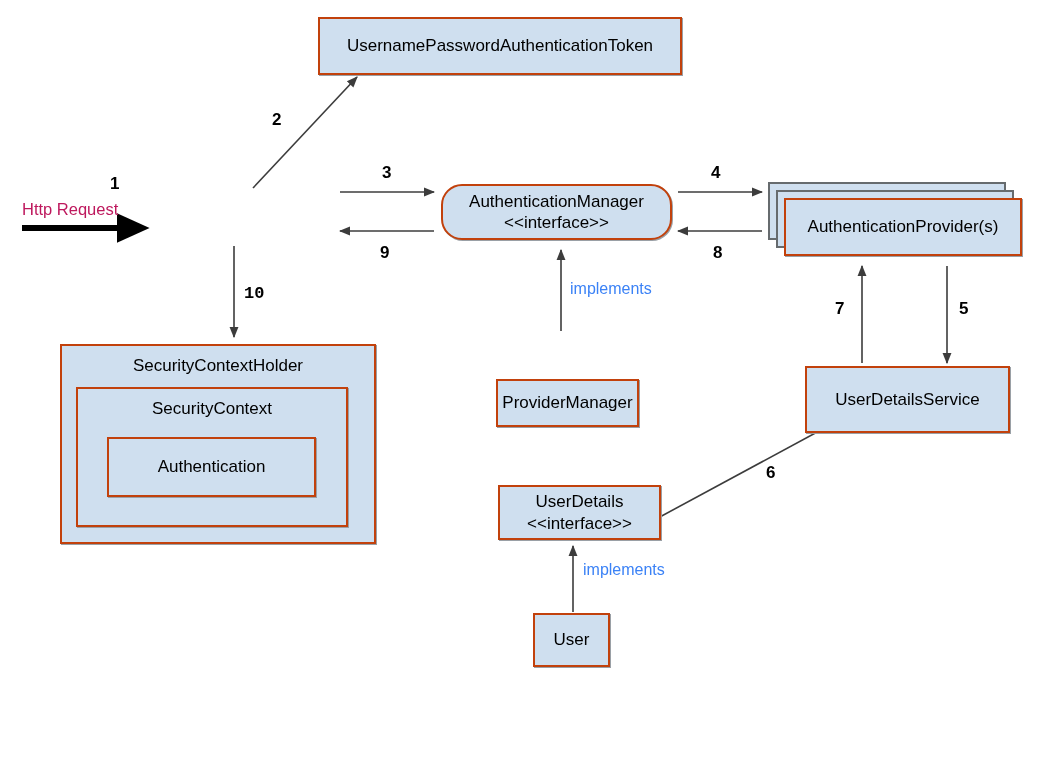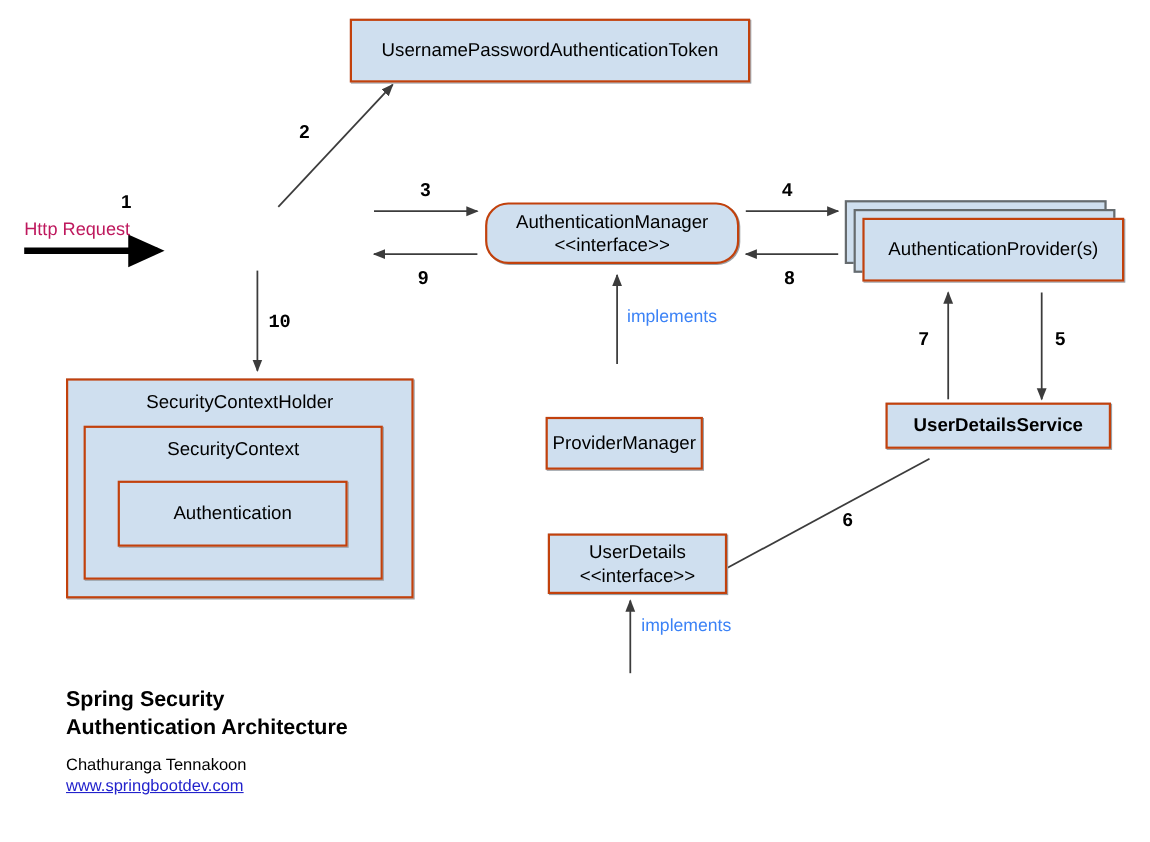--- a/index.html
+++ b/index.html
@@ -152,51 +152,46 @@
 
   <div class="box shadowed" style="left:441px; top:184px; width:231px; height:56px;border-radius:21px;">AuthenticationManager
 &lt;&lt;interface&gt;&gt;</div>
 
   <div class="stack-ghost" style="left:768px; top:182px; width:238px; height:58px;"></div>
   <div class="stack-ghost" style="left:776px; top:190px; width:238px; height:58px;"></div>
   <div class="box shadowed" style="left:784px; top:198px; width:238px; height:58px;">AuthenticationProvider(s)</div>
 
   <div class="box shadowed" style="left:496px; top:331px; width:143px; height:48px;margin-top:48px;">ProviderManager</div>
 
-  <div class="box shadowed" style="left:805px; top:366px; width:205px; height:42px;font-weight:bold;">UserDetailsService</div>
+  <div class="box shadowed" style="left:805px; top:366px; width:205px; height:67px;">UserDetailsService</div>
 
   <div class="box labeled shadowed" style="left:60px; top:344px; width:316px; height:200px;">
     <span>SecurityContextHolder</span>
   </div>
   <div class="box labeled shadowed" style="left:76px; top:387px; width:272px; height:140px;">
     <span>SecurityContext</span>
   </div>
   <div class="box shadowed" style="left:107px; top:437px; width:209px; height:60px;">Authentication</div>
 
   <div class="box shadowed" style="left:498px; top:485px; width:163px; height:55px;">UserDetails
 &lt;&lt;interface&gt;&gt;</div>
 
+  <div class="box shadowed" style="left:533px; top:613px; width:77px; height:54px;">User</div>
 
   <div class="num" style="left:110px; top:174px;">1</div>
   <div class="num" style="left:272px; top:110px;">2</div>
   <div class="num" style="left:382px; top:163px;">3</div>
   <div class="num" style="left:711px; top:163px;">4</div>
   <div class="num" style="left:959px; top:299px;">5</div>
   <div class="num" style="left:766px; top:463px;">6</div>
   <div class="num" style="left:835px; top:299px;">7</div>
   <div class="num" style="left:713px; top:243px;">8</div>
   <div class="num" style="left:380px; top:243px;">9</div>
   <div class="num" style="left:244px; top:284px;font-family:Liberation Mono, monospace;">10</div>
 
   <div class="httpreq" style="left:22px; top:200px;">Http Request</div>
 
   <div class="plabel" style="left:570px; top:280px;">implements</div>
 
   <div class="plabel" style="left:583px; top:561px;">implements</div>
 
-  <div class="title-block">
-    <div class="title-line">Spring Security</div>
-    <div class="title-line">Authentication Architecture</div>
-    <div class="credit">Chathuranga Tennakoon</div>
-    <a class="credit-link">www.springbootdev.com</a>
-  </div>
 
 </div>
 
 </body></html>

